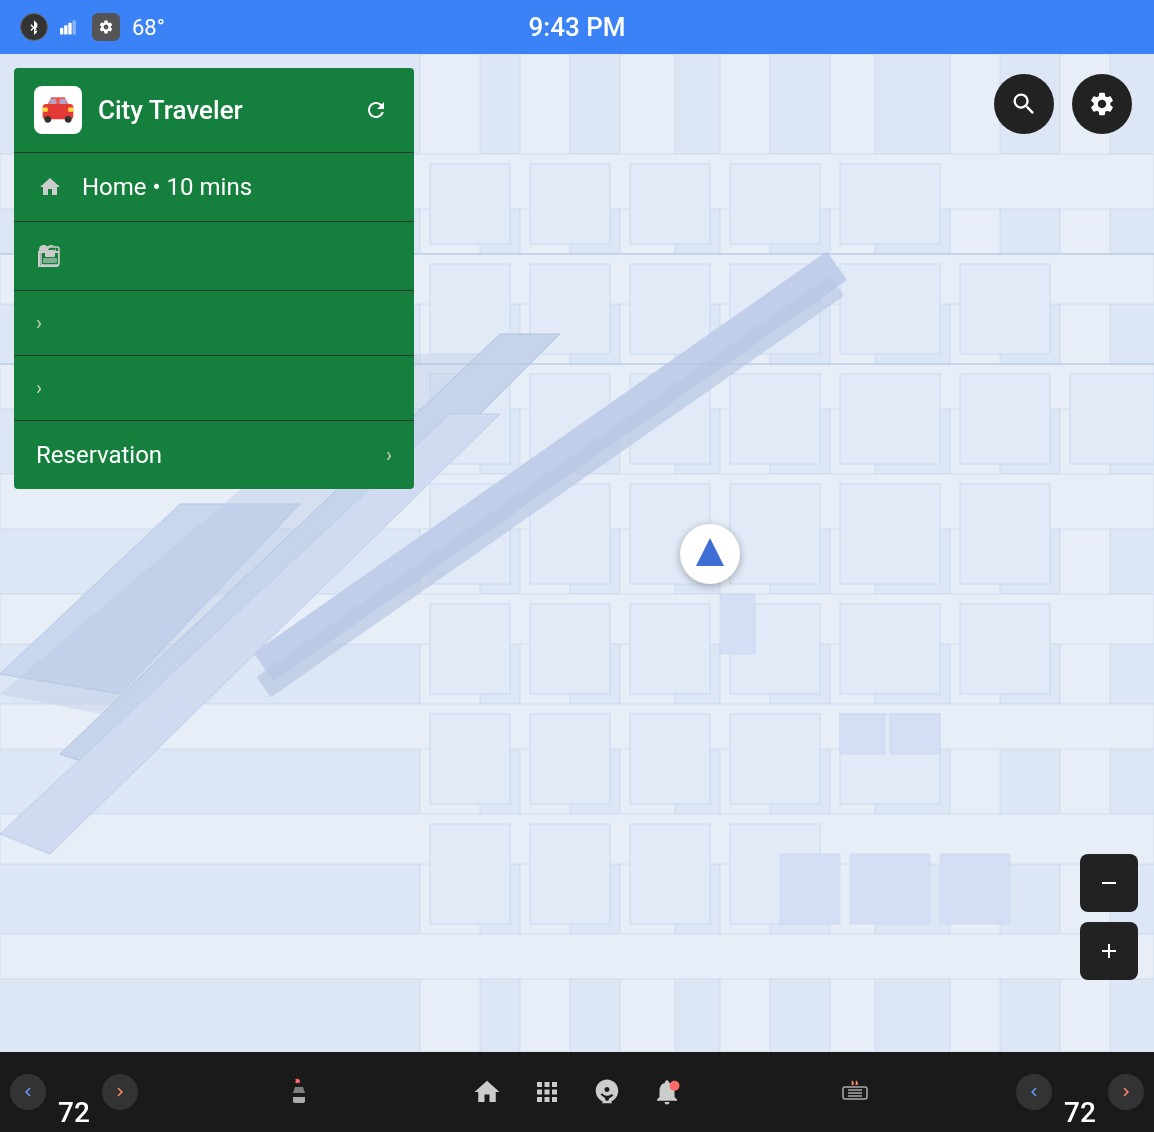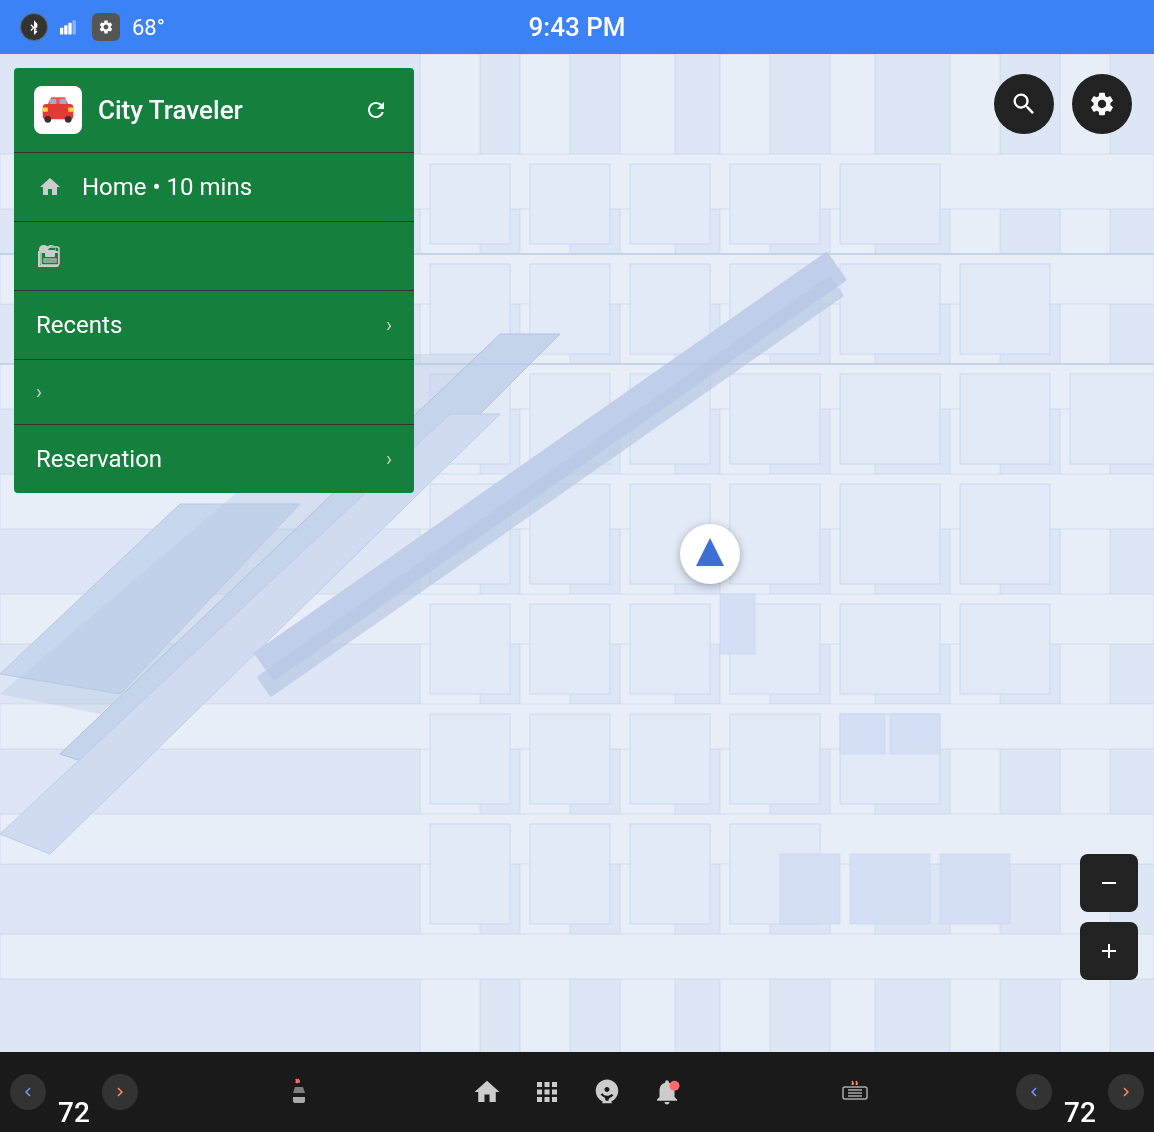--- a/index.html
+++ b/index.html
@@ -488,21 +488,20 @@
         <svg width="24" height="22" viewBox="0 0 24 22" fill="#cccccc">
           <path d="M20 6h-2.18c.07-.44.18-.88.18-1.36C18 2.1 15.9 0 13.36 0c-1.3 0-2.48.52-3.36 1.36L10 2 9 1.36C8.12.52 6.94 0 5.64 0 3.1 0 1 2.1 1 4.64c0 .48.11.92.18 1.36H1C-.1 6-1 6.9-1 8v12c0 1.1.9 2 2 2h18c1.1 0 2-.9 2-2V8c0-1.1-.9-2-2-2zm-7.82-4.28c.55-.55 1.3-.88 2.18-.88 1.7 0 3.08 1.38 3.08 3.08 0 .64-.2 1.22-.54 1.72L16.72 6H9.28l.46-.46c.24-.24.28-.52.44-.82zM20 20H2V8h18v12z"></path>
           <rect x="3" y="2" width="18" height="18" rx="2" fill="none" stroke="#ccc" stroke-width="1.5"></rect>
           <rect x="7" y="5" width="10" height="7" rx="1" fill="#ccc"></rect>
           <rect x="5" y="13" width="14" height="5" rx="1" fill="#ccc" opacity="0.6"></rect>
         </svg>
       </div>
     </div>
 
     <div class="nav-item">
-      <span class="nav-item-text">Recents</span>
       <span class="nav-item-arrow">›</span>
     </div>
 
     <div class="nav-item">
       <span class="nav-item-arrow">›</span>
     </div>
 
     <div class="nav-item">
       <span class="nav-item-text">Reservation</span>
       <span class="nav-item-arrow">›</span>

